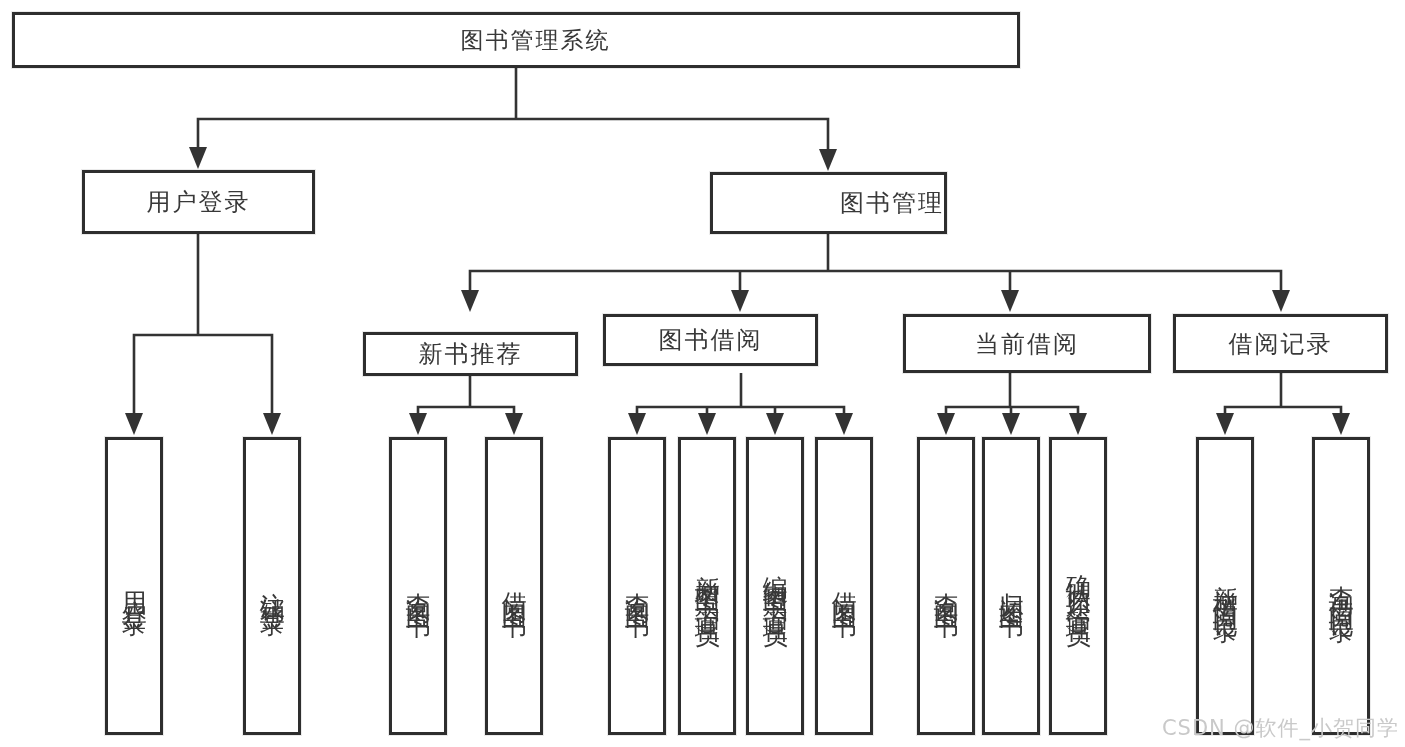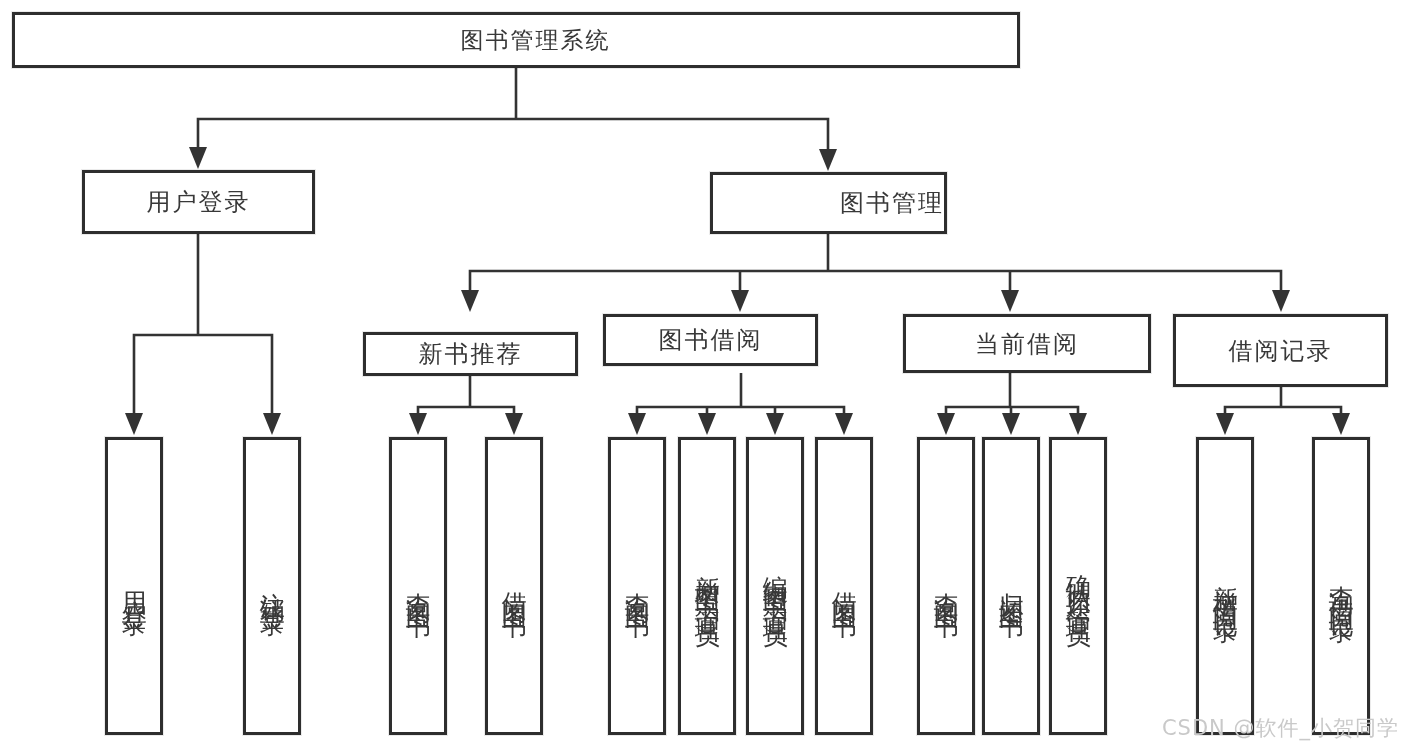--- a/index.html
+++ b/index.html
@@ -136,21 +136,21 @@
 
   <div class="node hbox" style="left:363px; top:332px; width:215px; height:44px;">
     <span>新书推荐</span>
   </div>
   <div class="node hbox" style="left:603px; top:314px; width:215px; height:52px;">
     <span>图书借阅</span>
   </div>
   <div class="node hbox" style="left:903px; top:314px; width:248px; height:59px;">
     <span>当前借阅</span>
   </div>
-  <div class="node hbox" style="left:1173px; top:314px; width:215px; height:73px;font-family:Liberation Serif, serif;">
+  <div class="node hbox" style="left:1173px; top:314px; width:215px; height:59px;font-family:Liberation Serif, serif;">
     <span>借阅记录</span>
   </div>
 
   <div class="node vbox" style="left:105px;">
     <span class="vtext">用户登录</span>
   </div>
   <div class="node vbox" style="left:243px;">
     <span class="vtext">注销登录</span>
   </div>
 

